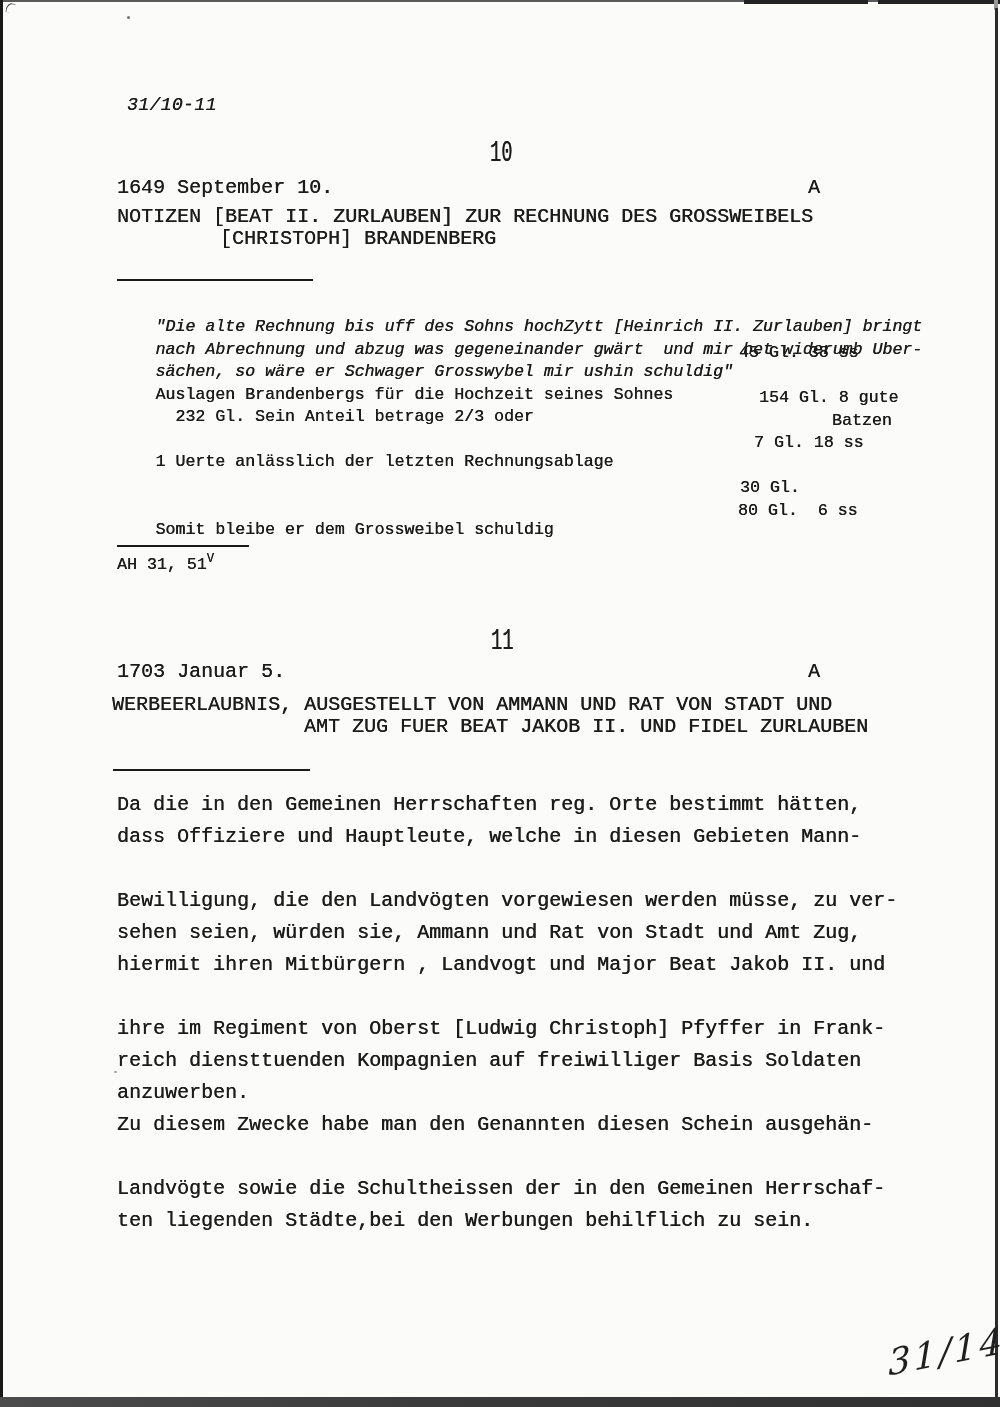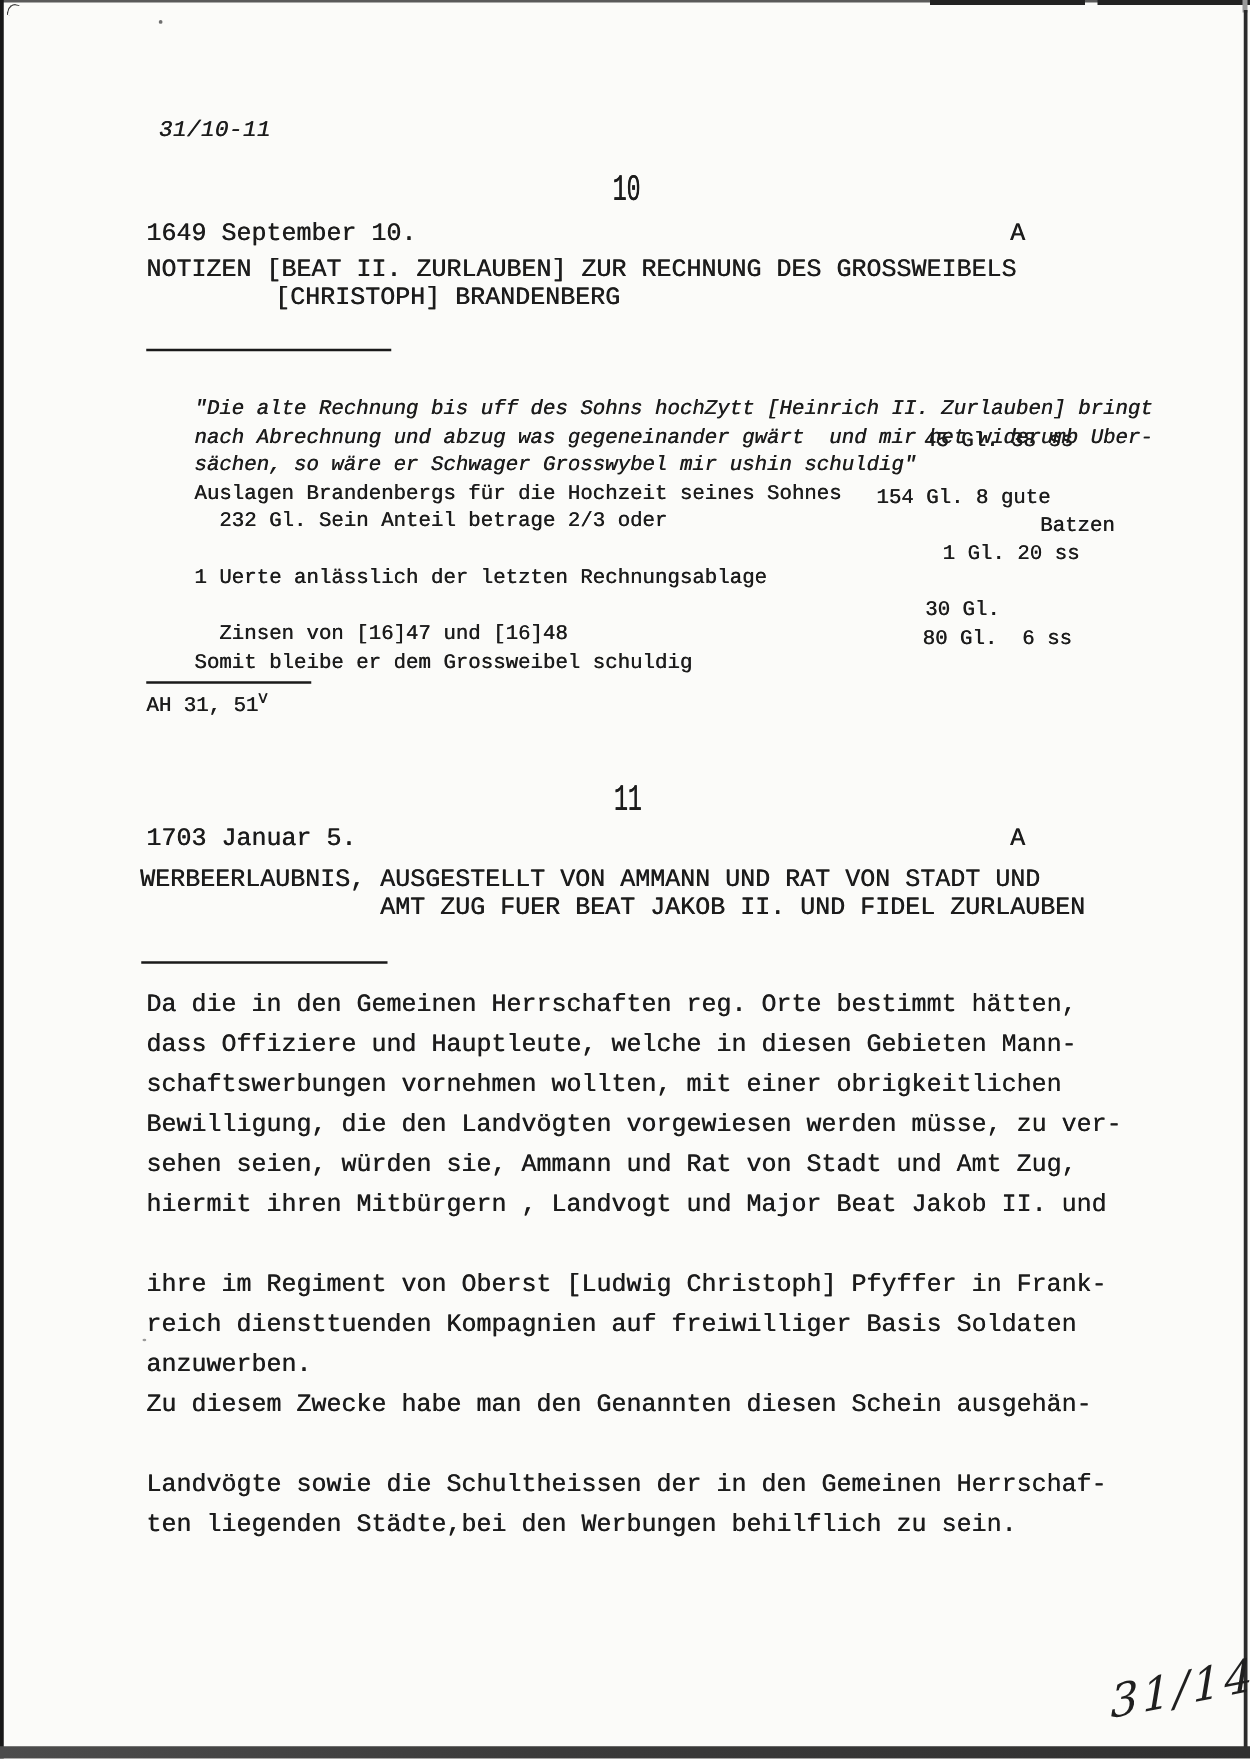--- a/index.html
+++ b/index.html
@@ -72,32 +72,31 @@
   </div>
   <div class="row" style="top:345px;">
     <span class="lt it">sächen, so wäre er Schwager Grosswybel mir ushin schuldig"</span>
     <span class="amt" style="left:622px;">45 Gl. 38 ss</span>
   </div>
   <div class="row" style="top:368px;">
     <span class="lt">Auslagen Brandenbergs für die Hochzeit seines Sohnes</span>
   </div>
   <div class="row" style="top:390px;">
     <span class="lt">  232 Gl. Sein Anteil betrage 2/3 oder</span>
-    <span class="amt" style="left:584px;">154 Gl. 8 gute</span>
+    <span class="amt" style="left:642px;">154 Gl. 8 gute</span>
   </div>
   <div class="row" style="top:413px;">
     <span class="lt"></span>
     <span class="amt" style="left:715px;">Batzen</span>
   </div>
   <div class="row" style="top:435px;">
     <span class="lt">1 Uerte anlässlich der letzten Rechnungsablage</span>
-    <span class="amt" style="left:637px;">1 Gl. 20 ss</span>
+    <span class="amt" style="left:637px;">7 Gl. 18 ss</span>
   </div>
   <div class="row" style="top:480px;">
-    <span class="lt">  Zinsen von [16]47 und [16]48</span>
     <span class="amt" style="left:623px;">30 Gl.</span>
   </div>
   <div class="row" style="top:503px;">
     <span class="lt">Somit bleibe er dem Grossweibel schuldig</span>
     <span class="amt" style="left:621px;">80 Gl.  6 ss</span>
   </div>
 
   <div class="rule" style="left:117px;top:545px;width:132px;"></div>
   <div class="mono t10" style="left:117px;top:557px;"><span>AH 31, 51</span><span class="sup">V</span></div>
 
@@ -106,21 +105,20 @@
   <div class="mono t20" style="left:117px;top:662px;">1703 Januar 5.</div>
   <div class="mono t20" style="left:808px;top:662px;">A</div>
 
   <div class="mono t20" style="left:112px;top:695px;">WERBEERLAUBNIS, AUSGESTELLT VON AMMANN UND RAT VON STADT UND</div>
   <div class="mono t20" style="left:304px;top:717px;">AMT ZUG FUER BEAT JAKOB II. UND FIDEL ZURLAUBEN</div>
 
   <div class="rule" style="left:113px;top:769px;width:197px;"></div>
 
   <div class="mono t20" style="left:117px;top:795px;">Da die in den Gemeinen Herrschaften reg. Orte bestimmt hätten,</div>
   <div class="mono t20" style="left:117px;top:827px;">dass Offiziere und Hauptleute, welche in diesen Gebieten Mann-</div>
-  <div class="mono t20" style="left:117px;top:859px;">schaftswerbungen vornehmen wollten, mit einer obrigkeitlichen</div>
   <div class="mono t20" style="left:117px;top:891px;">Bewilligung, die den Landvögten vorgewiesen werden müsse, zu ver-</div>
   <div class="mono t20" style="left:117px;top:923px;">sehen seien, würden sie, Ammann und Rat von Stadt und Amt Zug,</div>
   <div class="mono t20" style="left:117px;top:955px;">hiermit ihren Mitbürgern , Landvogt und Major Beat Jakob II. und</div>
   <div class="mono t20" style="left:117px;top:1019px;">ihre im Regiment von Oberst [Ludwig Christoph] Pfyffer in Frank-</div>
   <div class="mono t20" style="left:117px;top:1051px;">reich diensttuenden Kompagnien auf freiwilliger Basis Soldaten</div>
   <div class="mono t20" style="left:117px;top:1083px;">anzuwerben.</div>
   <div class="mono t20" style="left:117px;top:1115px;">Zu diesem Zwecke habe man den Genannten diesen Schein ausgehän-</div>
   <div class="mono t20" style="left:117px;top:1179px;">Landvögte sowie die Schultheissen der in den Gemeinen Herrschaf-</div>
   <div class="mono t20" style="left:117px;top:1211px;">ten liegenden Städte,bei den Werbungen behilflich zu sein.</div>
 

